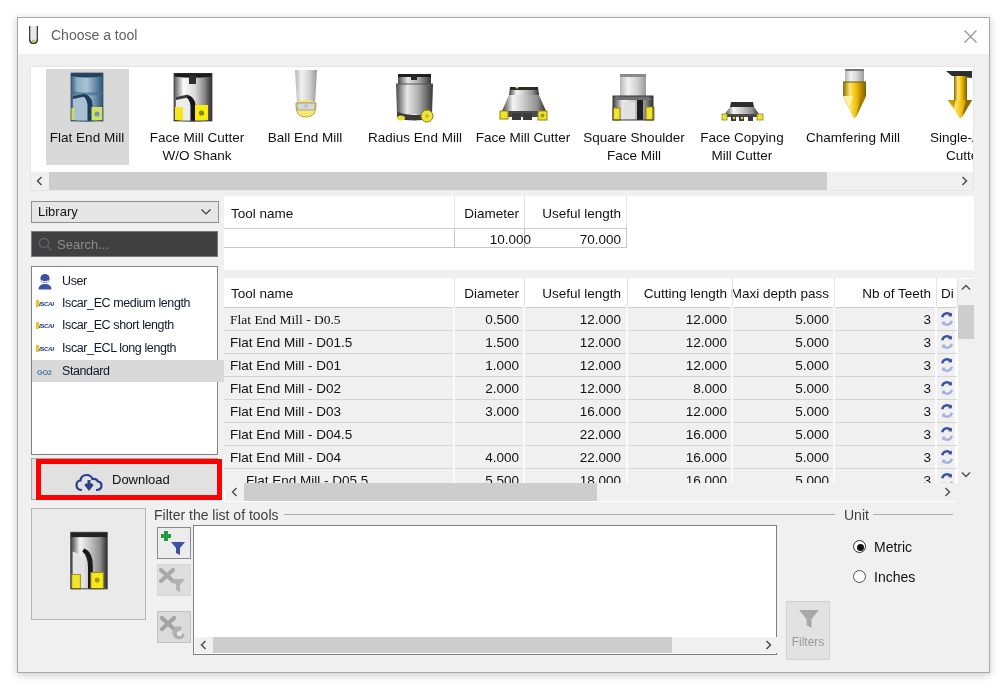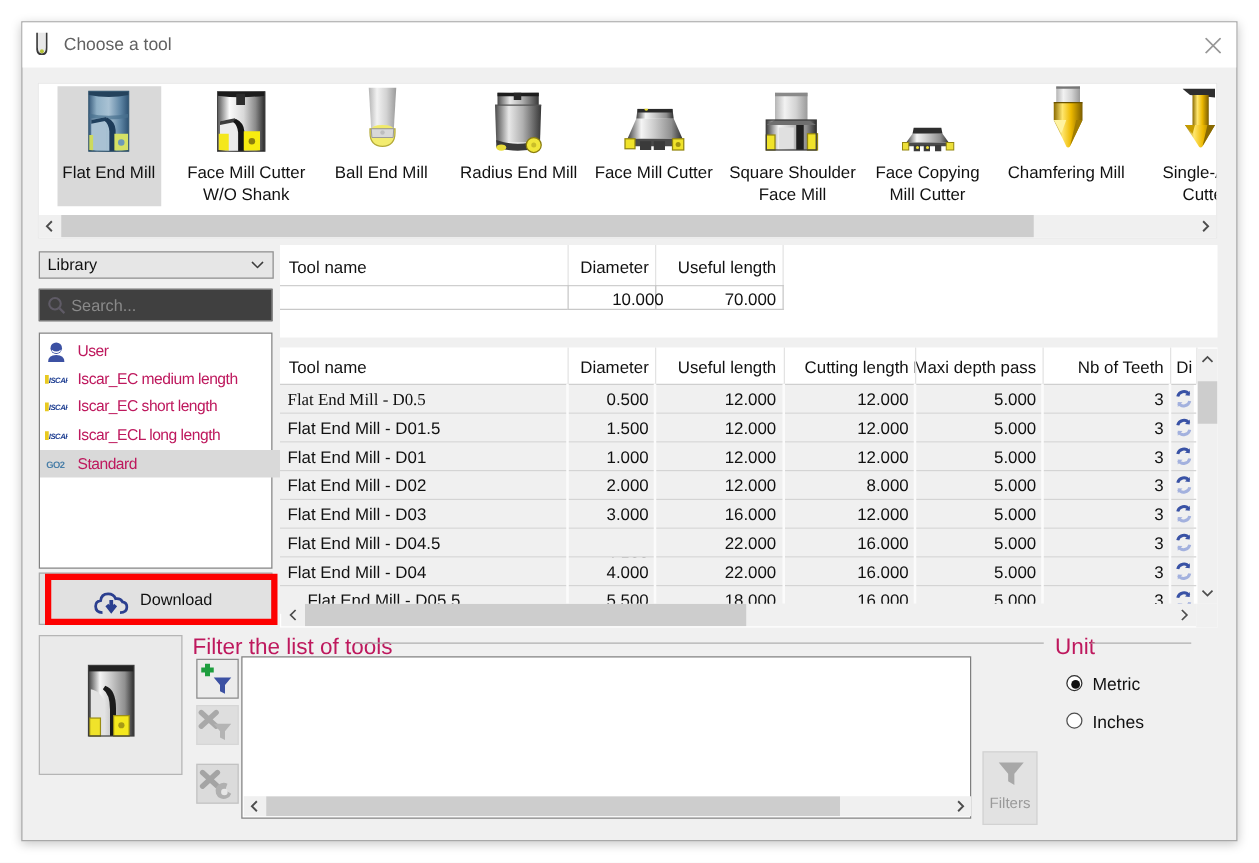--- a/index.html
+++ b/index.html
@@ -13,40 +13,40 @@
 .sel { position:absolute; background:#d9d9d9; }
 .tlabel { position:absolute; font-size:13.5px; color:#111; text-align:center; line-height:17.5px; }
 
 .sb { position:absolute; background:#f0f0f0; overflow:hidden; }
 .sb-thumb { position:absolute; background:#cdcdcd; }
 
 #combo { position:absolute; left:13px; top:183px; width:188px; height:22px; background:#e6e6e6; border:1px solid #8f8f8f; font-size:13px; color:#111; line-height:20px; padding-left:6px; }
 #search { position:absolute; left:13px; top:213px; width:187px; height:26px; background:#404040; border:1px solid #7a7a7a; }
 #search span { position:absolute; left:25px; top:5px; font-size:13px; color:#8a8a8a; }
 #treelist { position:absolute; left:13px; top:248px; width:187px; height:189px; background:#fff; border:1px solid #828282; }
-.titem { position:absolute; left:0; width:204px; height:22px; font-size:12.5px; letter-spacing:-0.4px; color:#be185d; line-height:22px; }
+.titem { position:absolute; left:0; width:204px; height:22px; font-size:12.5px; letter-spacing:-0.4px; color:#0f172a; line-height:22px; }
 .titem .txt { position:absolute; left:30px; top:0; }
 .ticon { position:absolute; left:4px; top:3px; width:18px; height:16px; }
 
 #dl-btn { position:absolute; left:13px; top:440px; width:187px; height:42px; background:#e1e1e1; border:1px solid #a9a9a9; }
 #redrect { position:absolute; left:18px; top:441px; width:186px; height:41px; border:5px solid #fd0000; }
 #dl-label { position:absolute; left:80px; top:13px; font-size:13px; color:#111; }
 
 #preview { position:absolute; left:13px; top:490px; width:115px; height:112px; background:#eaeaea; border:1px solid #b5b5b5; }
 
 #toptable { position:absolute; left:206px; top:178px; width:750px; height:74px; background:#fff; }
 #maintable { position:absolute; left:206px; top:260px; width:750px; height:224px; background:#fff; }
 .hline { position:absolute; background:#cfcfcf; height:1px; }
 .vline { position:absolute; background:#d9d9d9; width:1px; }
 .cell { position:absolute; font-size:13.5px; color:#111; }
 .num { text-align:right; }
 .row { position:absolute; left:0; width:731px; height:22px; background:#f0f0f0; }
 
 .gbline { position:absolute; height:1px; background:#aeaeae; }
-.glabel { position:absolute; font-size:18px; color:#be185d; }
+.glabel { position:absolute; font-size:14px; color:#404040; }
 .fbtn { position:absolute; width:32px; height:32px; }
 #filterbox { position:absolute; left:175px; top:507px; width:584px; height:130px; background:#fff; border:1px solid #7f7f7f; }
 #filtersbtn { position:absolute; left:768px; top:583px; width:44px; height:59px; background:#e2e2e2; border:1px solid #d2d2d2; }
 .radio { position:absolute; width:13px; height:13px; border-radius:50%; border:1px solid #444; background:#fff; }
 .rlabel { position:absolute; font-size:14px; color:#111; }
 </style>
 </head>
 <body>
 <svg width="0" height="0" style="position:absolute">
 <defs>

